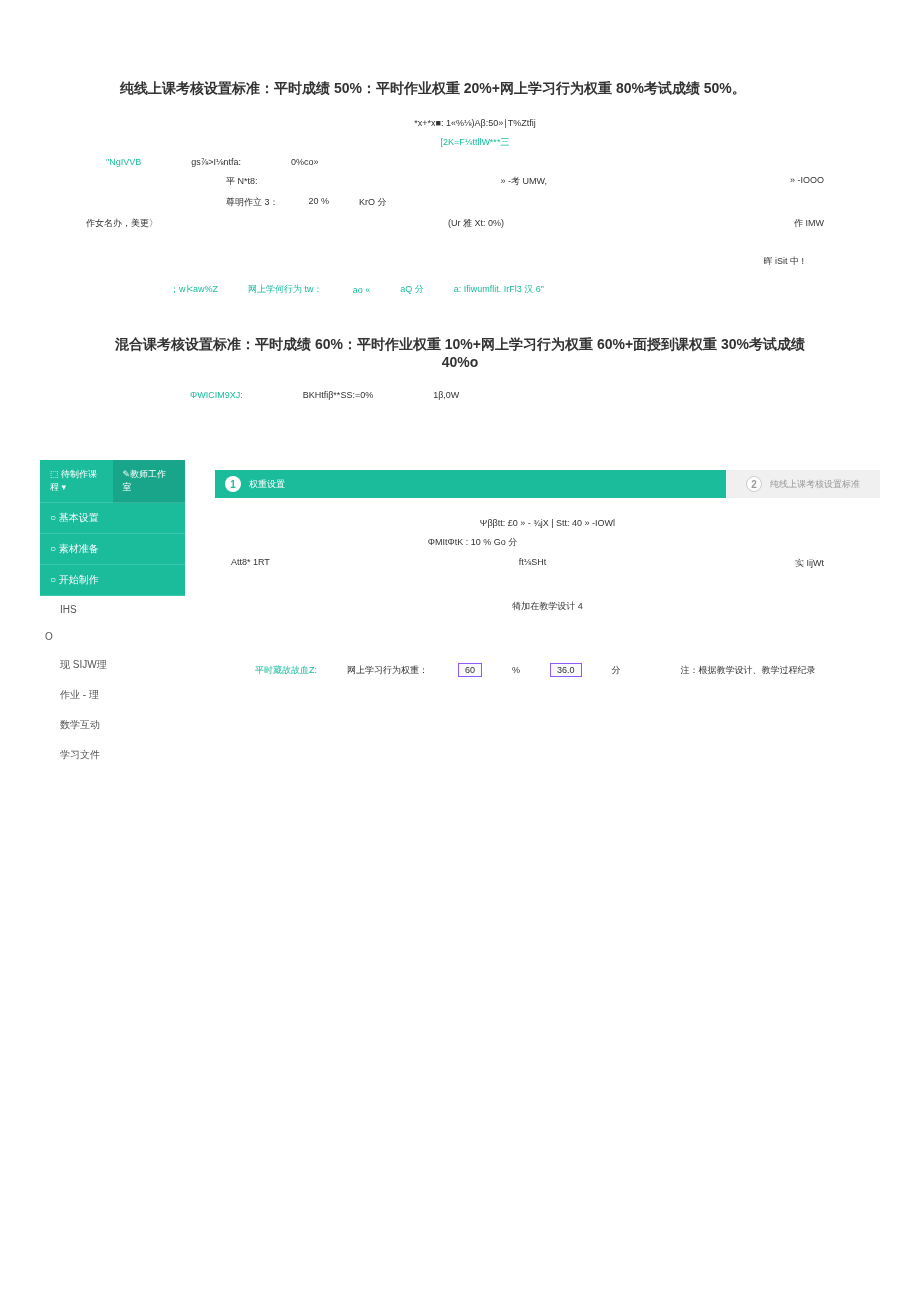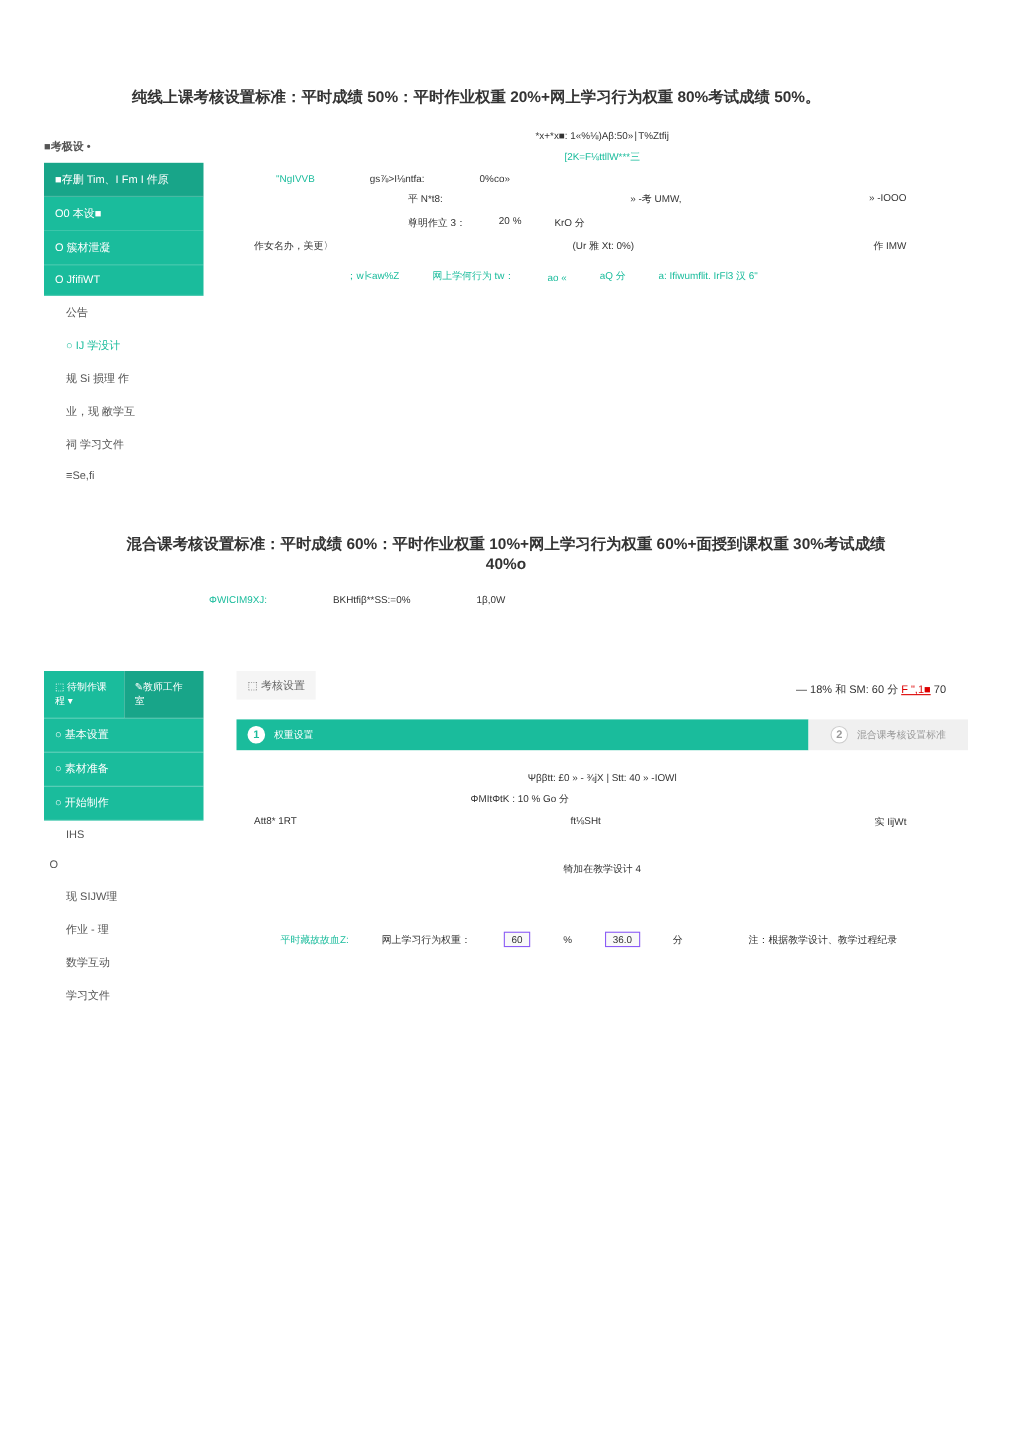--- a/index.html
+++ b/index.html
@@ -133,33 +133,20 @@
     }
     .top-right-text .red { color: #d00; text-decoration: underline; }
   </style>
 </head>
 <body>
 
 <div class="title-text">纯线上课考核设置标准：平时成绩 50%：平时作业权重 20%+网上学习行为权重 80%考试成绩 50%。</div>
 
 <div class="section">
   <div class="row">
-    <div class="sidebar">
-      <div class="plain-menu" style="padding-left:0;font-weight:bold">■考极设 •</div>
-      <div class="teal-item dark">■存删 Tim、I Fm I 件原</div>
-      <div class="teal-item">O0 本设■</div>
-      <div class="teal-item">O 簇材泄凝</div>
-      <div class="teal-item">O JfifiWT</div>
-      <div class="plain-menu">公告</div>
-      <div class="plain-menu teal-text">○ IJ 学没计</div>
-      <div class="plain-menu">规 Si 损理 作</div>
-      <div class="plain-menu">业，现 敝学互</div>
-      <div class="plain-menu">祠 学习文件</div>
-      <div class="plain-menu">≡Se,fi</div>
-    </div>
     <div class="content-area">
       <div class="crumb-bar">
         <span>*x+*x■:   1«%⅛)Aβ:50»∣T%Ztfij</span>
       </div>
       <div class="line-txt center-txt" style="color:#1abc9c">[2K=F⅛ttllW***三</div>
       <div class="line-txt" style="display:flex;gap:50px;padding-left:20px">
         <span class="teal">"NgIVVB</span>
         <span>gs⅞&gt;I⅛ntfa:</span>
         <span>0%co»</span>
       </div>
@@ -171,20 +158,21 @@
       <div class="line-txt" style="display:flex;gap:30px;padding-left:140px">
         <span>尊明作立 3：</span>
         <span>20 %</span>
         <span>KrO 分</span>
       </div>
       <div class="line-txt spread">
         <span>作女名办，美更〉</span>
         <span>(Ur 雅  Xt: 0%)</span>
         <span>作 IMW</span>
       </div>
+      <div class="line-txt" style="text-align:right;padding-right:60px;margin-top:25px">晖 iSit 中 !</div>
       <div class="bottom-line">
         <span class="teal">；w∣&lt;aw%Z</span>
         <span class="teal">网上学何行为 tw：</span>
         <span class="teal">ao «</span>
         <span class="teal">aQ 分</span>
         <span class="teal">a:   Ifiwumflit. IrFl3 汉 6"</span>
       </div>
     </div>
   </div>
 </div>
@@ -208,34 +196,28 @@
       <div class="teal-item">○  素材准备</div>
       <div class="teal-item">○  开始制作</div>
       <div class="plain-menu">IHS</div>
       <div class="plain-menu" style="padding-left:5px">O</div>
       <div class="plain-menu">现 SIJW理</div>
       <div class="plain-menu">作业 - 理</div>
       <div class="plain-menu">数学互动</div>
       <div class="plain-menu">学习文件</div>
     </div>
     <div class="content-area">
-      <div style="display:flex;justify-content:space-between;align-items:center">
-        <div class="header2">⬚ 考核设置</div>
-        <div class="top-right-text">
-          <span>— 18% 和 SM: 60 分 </span><span class="red">F ",1■</span><span> 70</span>
-        </div>
-      </div>
       <div class="step-bar">
         <div class="step-left">
           <span class="circ">1</span>
           <span>权重设置</span>
         </div>
         <div class="step-right">
           <span class="circ gray">2</span>
-          <span>混合课考核设置标准</span>
+          <span>纯线上课考核设置标准</span>
         </div>
       </div>
       <div class="line-txt center-txt">Ψββtt: £0 » - ¾jX   |  Stt: 40 » -IOWl</div>
       <div class="line-txt center-txt" style="padding-right:150px">ΦMItΦtK : 10 % Go 分</div>
       <div class="line-txt spread">
         <span>Att8* 1RT</span>
         <span>ft⅛SHt</span>
         <span>实 IijWt</span>
       </div>
       <div class="line-txt center-txt" style="margin-top:30px">犄加在教学设计 4</div>

